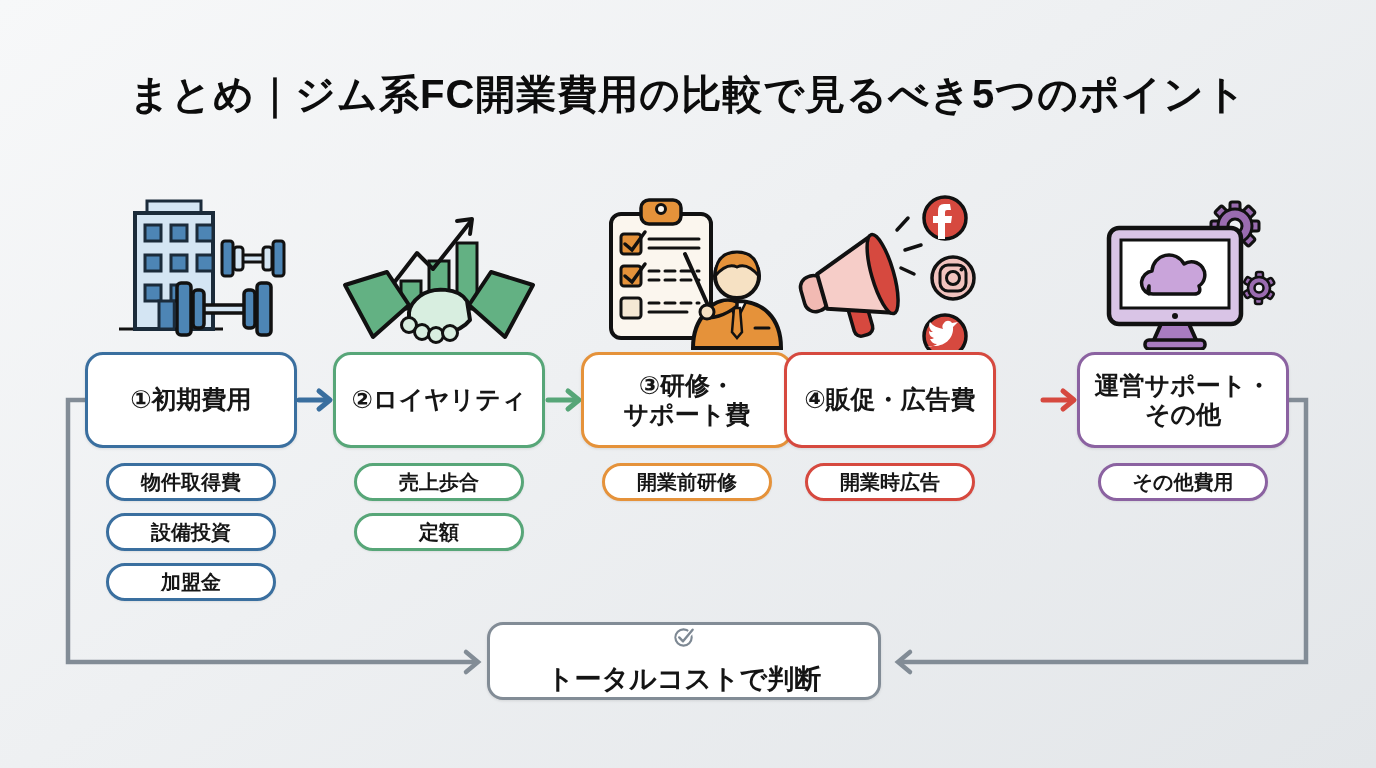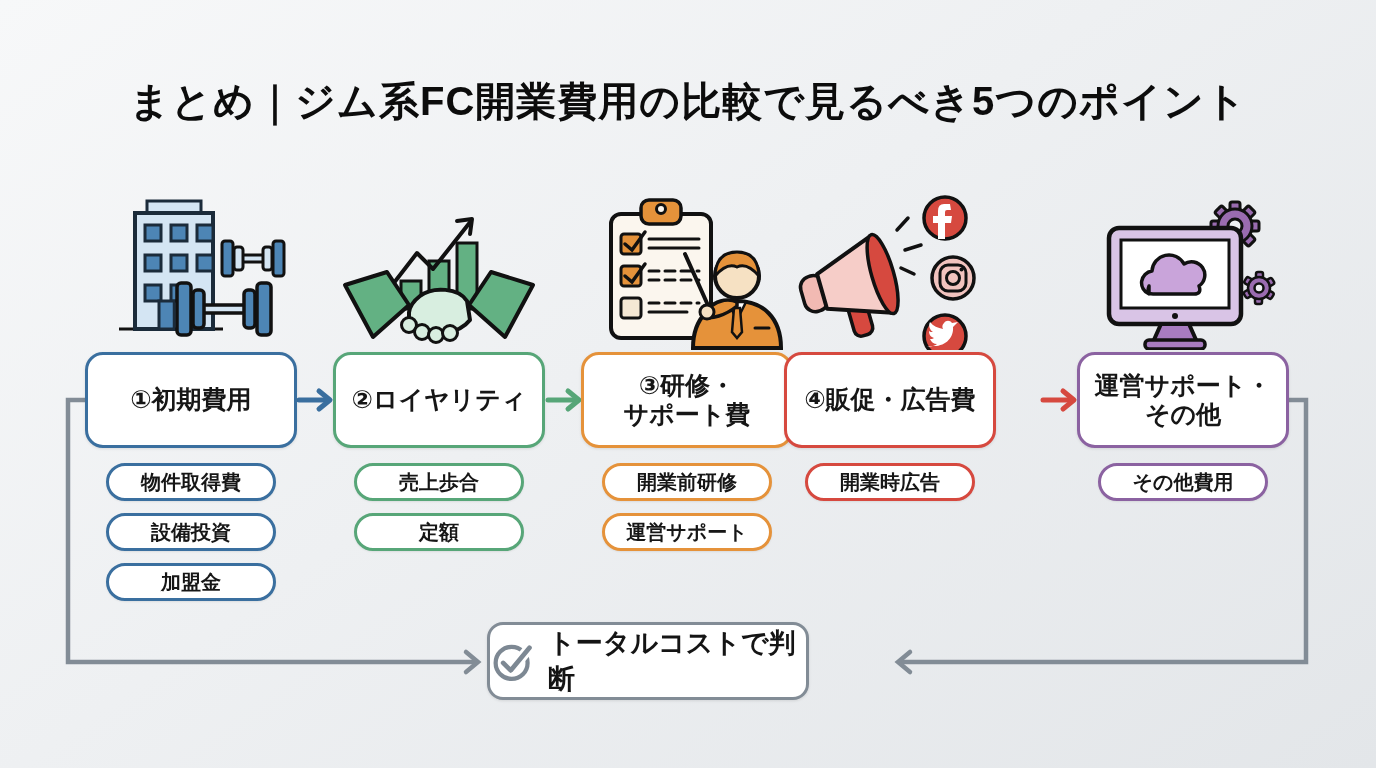--- a/index.html
+++ b/index.html
@@ -4,21 +4,21 @@
 <style>
   * { margin:0; padding:0; box-sizing:border-box; }
   html,body { width:1376px; height:768px; overflow:hidden; }
   body {
     position:relative;
     font-family:"Liberation Sans","DejaVu Sans",sans-serif;
     background:linear-gradient(145deg,#f7f8f9 0%,#eef0f2 45%,#e3e6e9 100%);
     color:#111;
   }
   .title {
-    position:absolute; top:74px; left:0; width:100%;
+    position:absolute; top:67px; left:0; width:100%;
     text-align:center; font-size:40px; font-weight:800;
     letter-spacing:1px; color:#0c0c0c;
   }
   svg.underlay { position:absolute; top:0; left:0; z-index:1; }
   .column { position:absolute; top:185px; width:212px; z-index:2; }
   .col-0 { left:85px; } .col-1 { left:333px; } .col-2 { left:581px; }
   .col-3 { left:784px; } .col-4 { left:1077px; }
   .icon-area {
     height:167px; display:flex; align-items:center; justify-content:center;
     overflow:visible;
@@ -35,24 +35,25 @@
   }
   .pills { margin-top:15px; display:flex; flex-direction:column; gap:12px; align-items:center; }
   .pill {
     background:#fff; border:3px solid var(--c,#888); border-radius:20px;
     height:38px; min-width:170px; width:fit-content; padding:8px 20px;
     display:flex; align-items:center; justify-content:center;
     box-shadow:0 1px 2px rgba(0,0,0,.08);
   }
   .pill-label { font-size:20px; font-weight:700; color:#161616; white-space:nowrap; }
   .conclusion-box {
-    position:absolute; left:487px; top:622px; width:322px; height:78px; z-index:2;
+    position:absolute; left:487px; top:622px; width:394px; height:78px; z-index:2;
     background:#fff; border:3.5px solid #828c96; border-radius:16px;
     display:flex; align-items:center; justify-content:center; gap:13px;
     box-shadow:0 1px 3px rgba(0,0,0,.10);
+    flex-direction:column;
   }
   .conclusion-label { font-size:27px; font-weight:800; color:#141414; }
 </style>
 </head>
 <body>
 
 <svg class="underlay" width="1376" height="768" viewBox="0 0 1376 768">
 
   <g fill="none" stroke-linecap="round" stroke-linejoin="round" stroke-width="5">
     <g stroke="#3a6f9f">
@@ -209,23 +210,20 @@
     </svg>
   </div>
   <div class="main-box">
     <span class="main-label">③研修・
 サポート費</span>
   </div>
   <div class="pills">
     <div class="pill">
       <span class="pill-label">開業前研修</span>
     </div>
-    <div class="pill">
-      <span class="pill-label">運営サポート</span>
-    </div>
   </div>
 </div>
 
 <div class="column col-3" style="--c: #d6493f;">
   <div class="icon-area">
     <svg width="210" height="162" viewBox="0 0 210 162">
       <g transform="rotate(-16 70 95)">
         <rect x="16" y="76" width="24" height="36" rx="11" fill="#f2bab3" stroke="#111" stroke-width="3.5"></rect>
         <rect x="56" y="102" width="19" height="46" rx="7" fill="#d6493f" stroke="#111" stroke-width="3.5"></rect>
         <polygon points="36,76 98,54 98,134 36,112" fill="#f6cdc8" stroke="#111" stroke-width="4" stroke-linejoin="round"></polygon>

